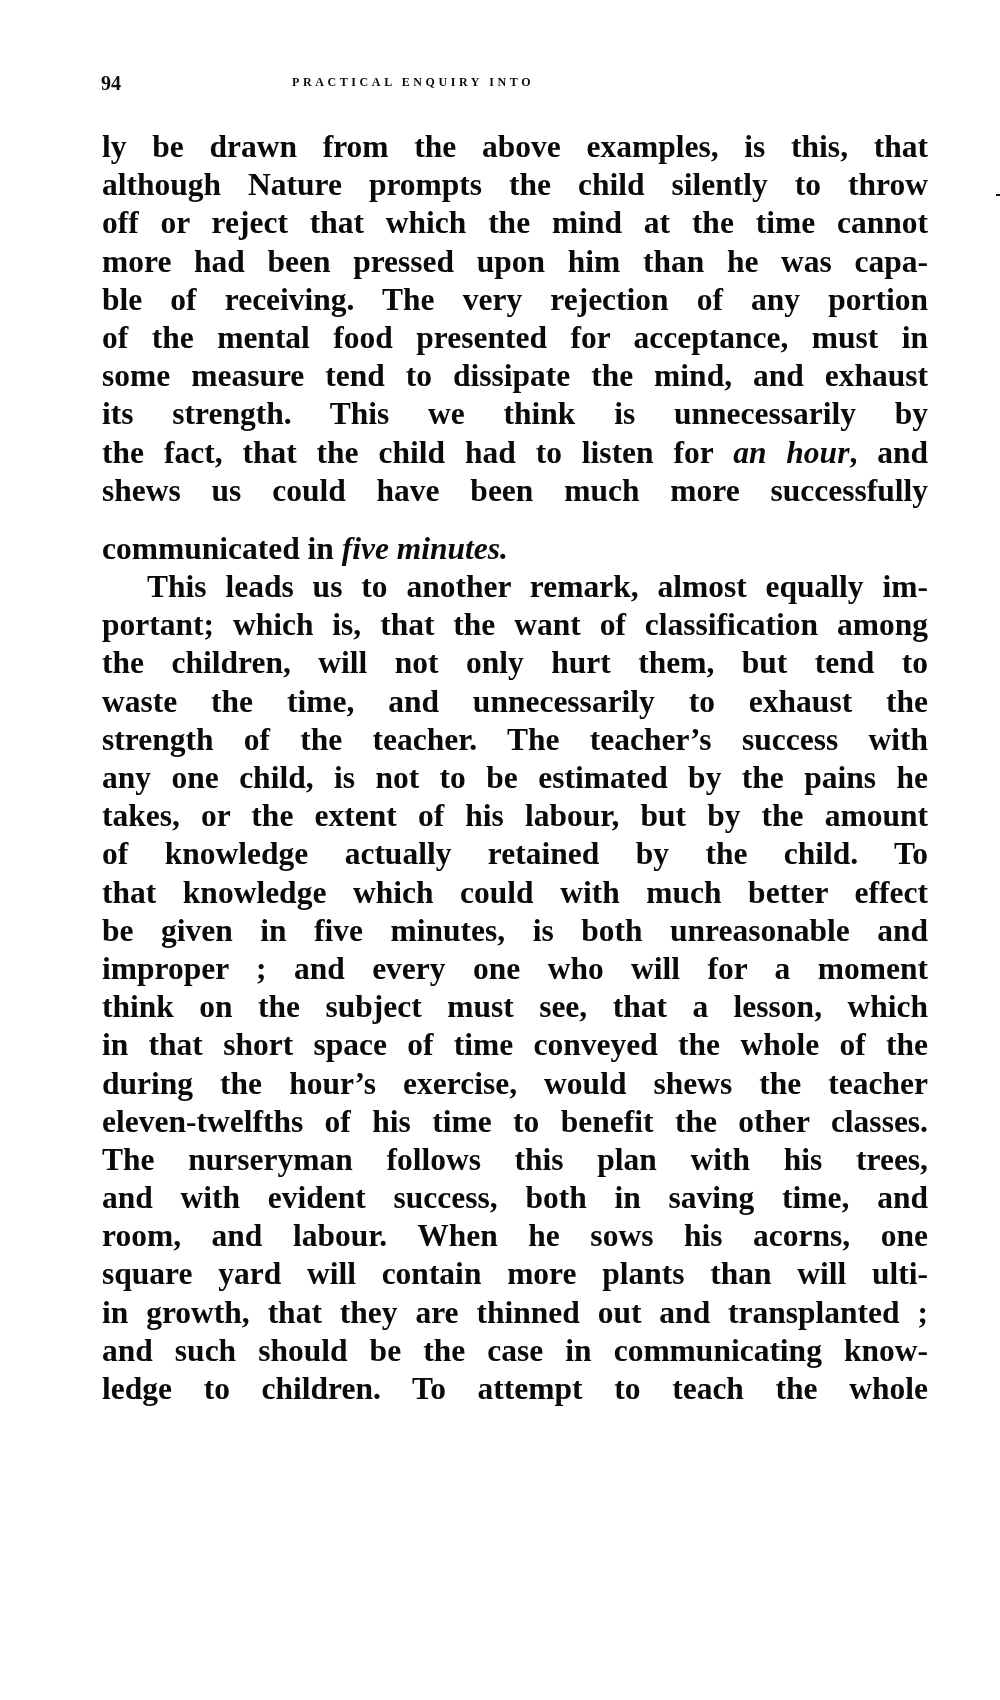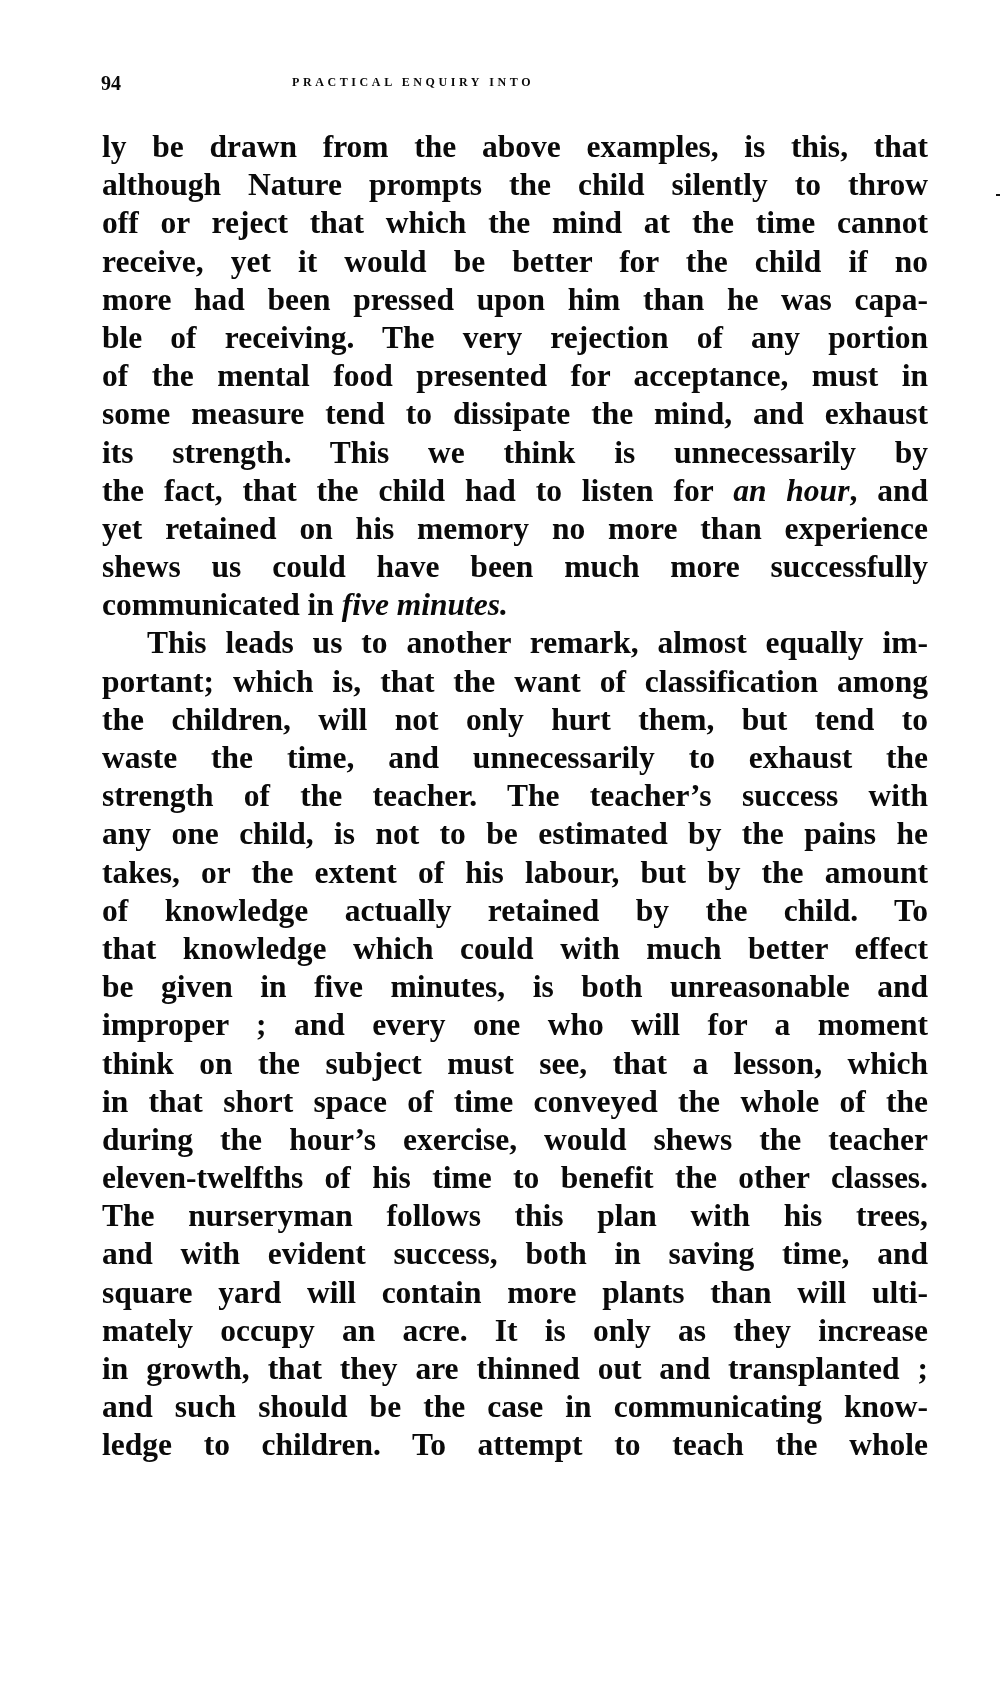--- a/index.html
+++ b/index.html
@@ -56,20 +56,21 @@
     .line {
       display: block;
       height: 38.2px;
       white-space: nowrap;
       text-align: justify;
       text-align-last: justify;
       overflow: visible;
     }
     .line.last {
       text-align-last: left;
+      margin-top: 20px;
     }
     .line.indent {
       padding-left: 45px;
     }
     .line em {
       font-style: italic;
     }
   </style>
 </head>
 <body>
@@ -77,28 +78,26 @@
 <div>
   <div class="page-number">94</div>
   <div class="running-head">PRACTICAL ENQUIRY INTO</div>
   <div class="margin-tick"></div>
 
   <div class="body-text" id="body-text">
       <div>
         <span class="line"><span>ly be drawn from the above examples, is this, that</span></span>
         <span class="line"><span>although Nature prompts the child silently to throw</span></span>
         <span class="line"><span>off or reject that which the mind at the time cannot</span></span>
-        <span class="line"><span>receive, yet it would be better for the child if no</span></span>
         <span class="line"><span>more had been pressed upon him than he was capa-</span></span>
         <span class="line"><span>ble of receiving. The very rejection of any portion</span></span>
         <span class="line"><span>of the mental food presented for acceptance, must in</span></span>
         <span class="line"><span>some measure tend to dissipate the mind, and exhaust</span></span>
         <span class="line"><span>its strength. This we think is unnecessarily by</span></span>
         <span class="line"><span>the fact, that the child had to listen for </span><em>an hour</em><span>, and</span></span>
-        <span class="line"><span>yet retained on his memory no more than experience</span></span>
         <span class="line"><span>shews us could have been much more successfully</span></span>
         <span class="line last"><span>communicated in </span><em>five minutes.</em></span>
       </div>
       <div>
         <span class="line indent"><span>This leads us to another remark, almost equally im-</span></span>
         <span class="line"><span>portant; which is, that the want of classification among</span></span>
         <span class="line"><span>the children, will not only hurt them, but tend to</span></span>
         <span class="line"><span>waste the time, and unnecessarily to exhaust the</span></span>
         <span class="line"><span>strength of the teacher. The teacher’s success with</span></span>
         <span class="line"><span>any one child, is not to be estimated by the pains he</span></span>
@@ -106,20 +105,20 @@
         <span class="line"><span>of knowledge actually retained by the child. To</span></span>
         <span class="line"><span>that knowledge which could with much better effect</span></span>
         <span class="line"><span>be given in five minutes, is both unreasonable and</span></span>
         <span class="line"><span>improper ; and every one who will for a moment</span></span>
         <span class="line"><span>think on the subject must see, that a lesson, which</span></span>
         <span class="line"><span>in that short space of time conveyed the whole of the</span></span>
         <span class="line"><span>during the hour’s exercise, would shews the teacher</span></span>
         <span class="line"><span>eleven-twelfths of his time to benefit the other classes.</span></span>
         <span class="line"><span>The nurseryman follows this plan with his trees,</span></span>
         <span class="line"><span>and with evident success, both in saving time, and</span></span>
+        <span class="line"><span>room, and labour. When he sows his acorns, one</span></span>
         <span class="line"><span>square yard will contain more plants than will ulti-</span></span>
-        <span class="line"><span>mately occupy an acre. It is only as they increase</span></span>
         <span class="line"><span>in growth, that they are thinned out and transplanted ;</span></span>
         <span class="line"><span>and such should be the case in communicating know-</span></span>
         <span class="line"><span>ledge to children. To attempt to teach the whole</span></span>
       </div>
     </div>
 </div>
 
 </body></html>

